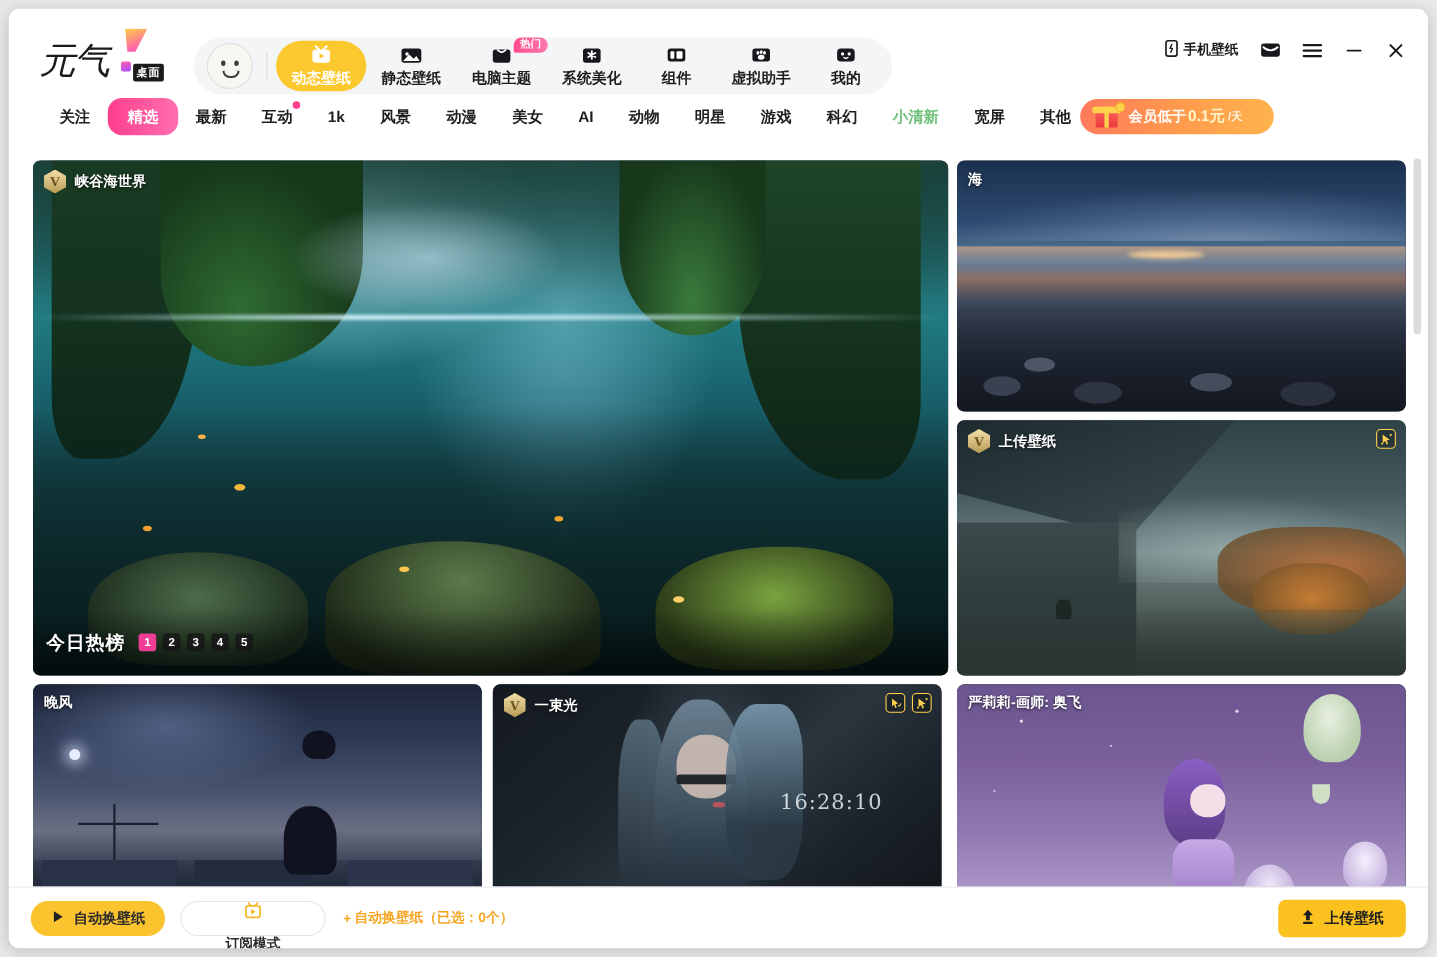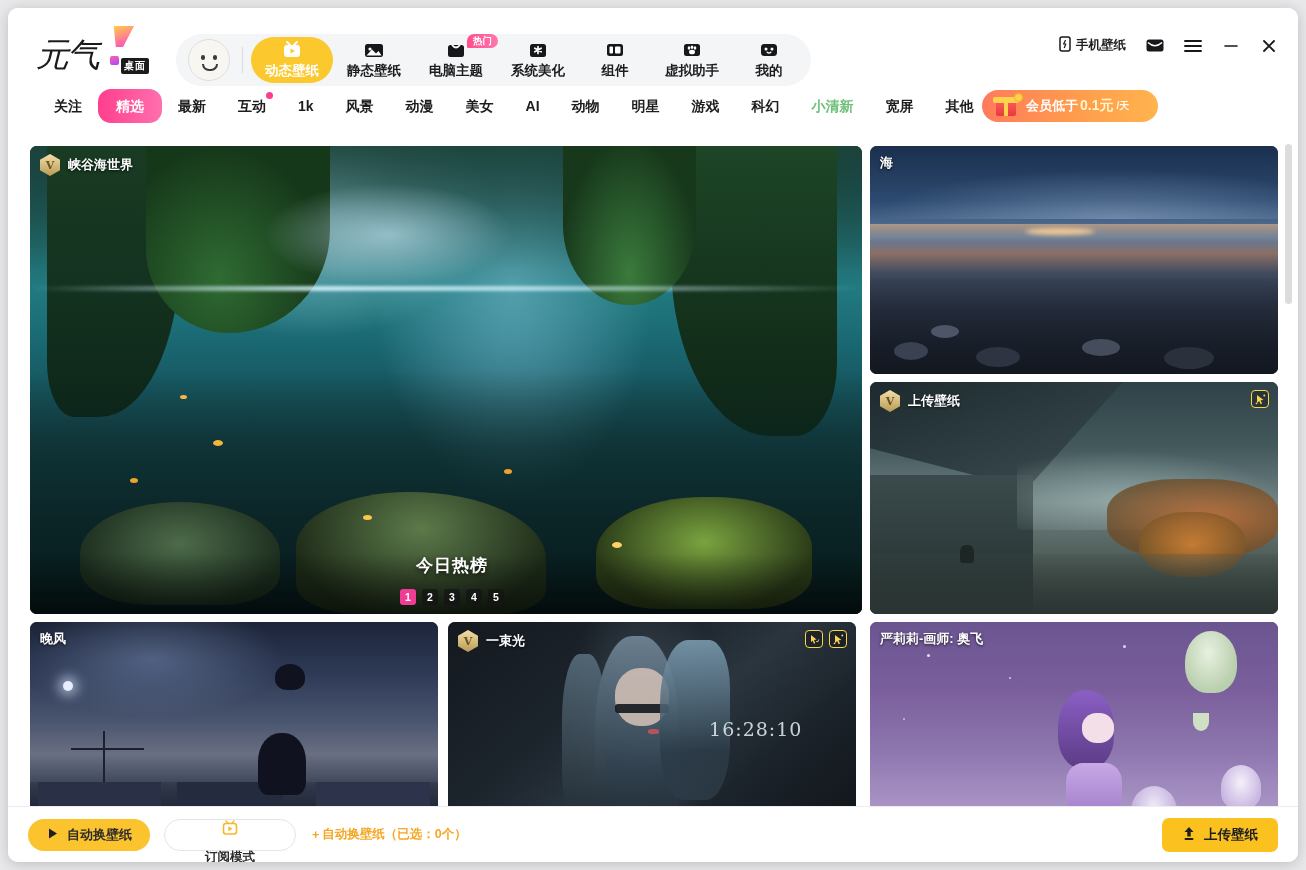--- a/index.html
+++ b/index.html
@@ -181,21 +181,21 @@
     width:18px; height:18px; border:1.5px solid #ffd24d; border-radius:4px;
     display:flex; align-items:center; justify-content:center;
     background:rgba(0,0,0,.25);
   }
   .tagicon svg{ display:block; }
 
   
   .herofoot{
     position:absolute; left:0; right:0; bottom:0; height:60px; z-index:4;
     background:linear-gradient(to top, rgba(0,0,0,.55), rgba(0,0,0,0));
-    display:flex; align-items:center; padding-left:12px; gap:12px;flex-direction:column;
+    display:flex; align-items:center; padding-left:12px; gap:12px;
   }
   .hotlabel{
     color:#fff; font-size:17px; font-weight:bold; letter-spacing:1px;
     text-shadow:0 2px 5px rgba(0,0,0,.7);
   }
   .pager{ display:flex; gap:6px; }
   .pg{
     width:16px; height:16px; border-radius:3px; background:rgba(20,20,20,.78);
     color:#fff; font-size:10.5px; font-weight:bold;
     display:flex; align-items:center; justify-content:center;

